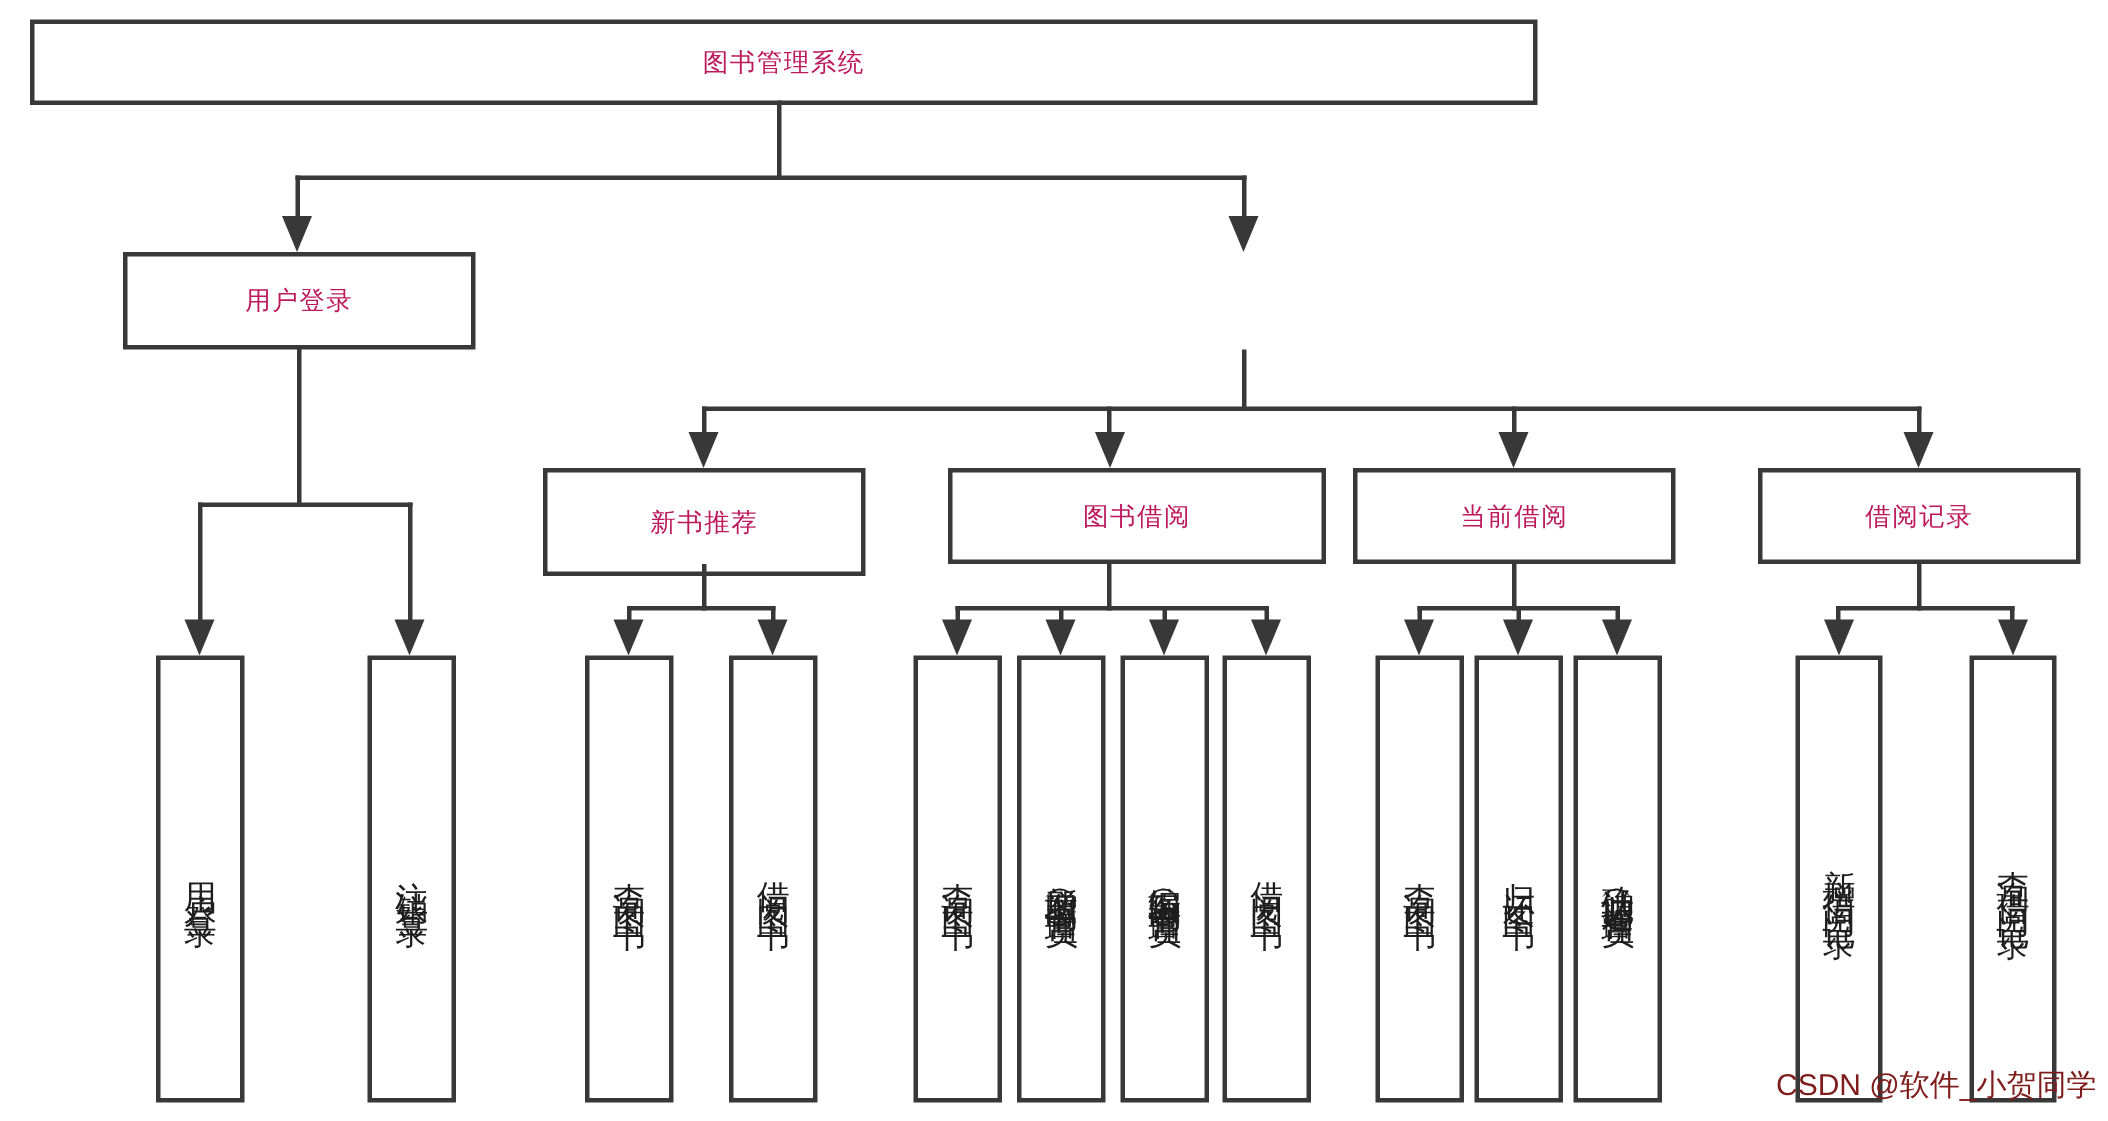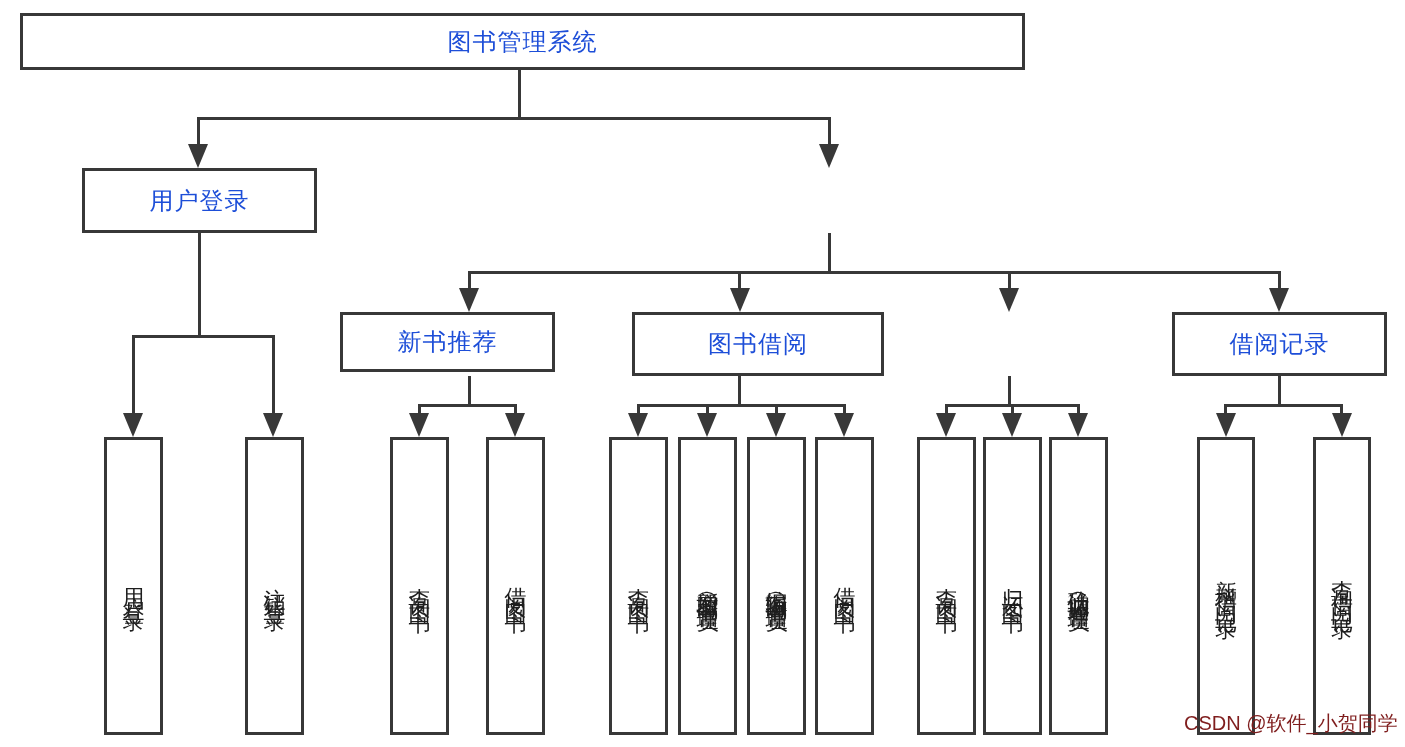--- a/index.html
+++ b/index.html
@@ -14,22 +14,22 @@
   .box {
     position: absolute;
     box-sizing: border-box;
     border: 3px solid #383838;
     background: #ffffff;
     display: flex;
     align-items: center;
     justify-content: center;
   }
   .hlabel {
-    font-size: 24px;
-    color: #1d4ed8;
+    font-size: 17px;
+    color: #be185d;
     letter-spacing: 1px;
     white-space: nowrap;
   }
   .leaf { top: 437px; width: 59px; height: 298px; }
   .vlabel {
     writing-mode: vertical-rl;
     font-size: 22px;
     color: #1e1e1e;
     letter-spacing: 8px;
     line-height: 1;
@@ -85,25 +85,28 @@
   <div class="hline" style="left:468px; top:271px; width:813px;"></div>
   <div class="vline" style="left:468px; top:271px; height:20px;"></div>
   <div class="arrow" style="left:459px; top:288px;"></div>
   <div class="vline" style="left:738px; top:271px; height:20px;"></div>
   <div class="arrow" style="left:730px; top:288px;"></div>
   <div class="vline" style="left:1008px; top:271px; height:20px;"></div>
   <div class="arrow" style="left:999px; top:288px;"></div>
   <div class="vline" style="left:1278px; top:271px; height:20px;"></div>
   <div class="arrow" style="left:1269px; top:288px;"></div>
 
-  <div class="box" style="left:340px; top:312px; width:215px; height:60px;">
+  <div class="box" style="left:362px; top:312px; width:215px; height:72px;">
     <span class="hlabel">新书推荐</span>
   </div>
   <div class="box" style="left:632px; top:312px; width:252px; height:64px;">
     <span class="hlabel">图书借阅</span>
+  </div>
+  <div class="box" style="left:902px; top:312px; width:215px; height:64px;">
+    <span class="hlabel">当前借阅</span>
   </div>
   <div class="box" style="left:1172px; top:312px; width:215px; height:64px;">
     <span class="hlabel">借阅记录</span>
   </div>
 
   <div class="vline" style="left:468px; top:376px; height:31px;"></div>
   <div class="hline" style="left:418px; top:404px; width:99px;"></div>
   <div class="vline" style="left:418px; top:404px; height:14px;"></div>
   <div class="arrow" style="left:409px; top:413px;"></div>
   <div class="vline" style="left:514px; top:404px; height:14px;"></div>

